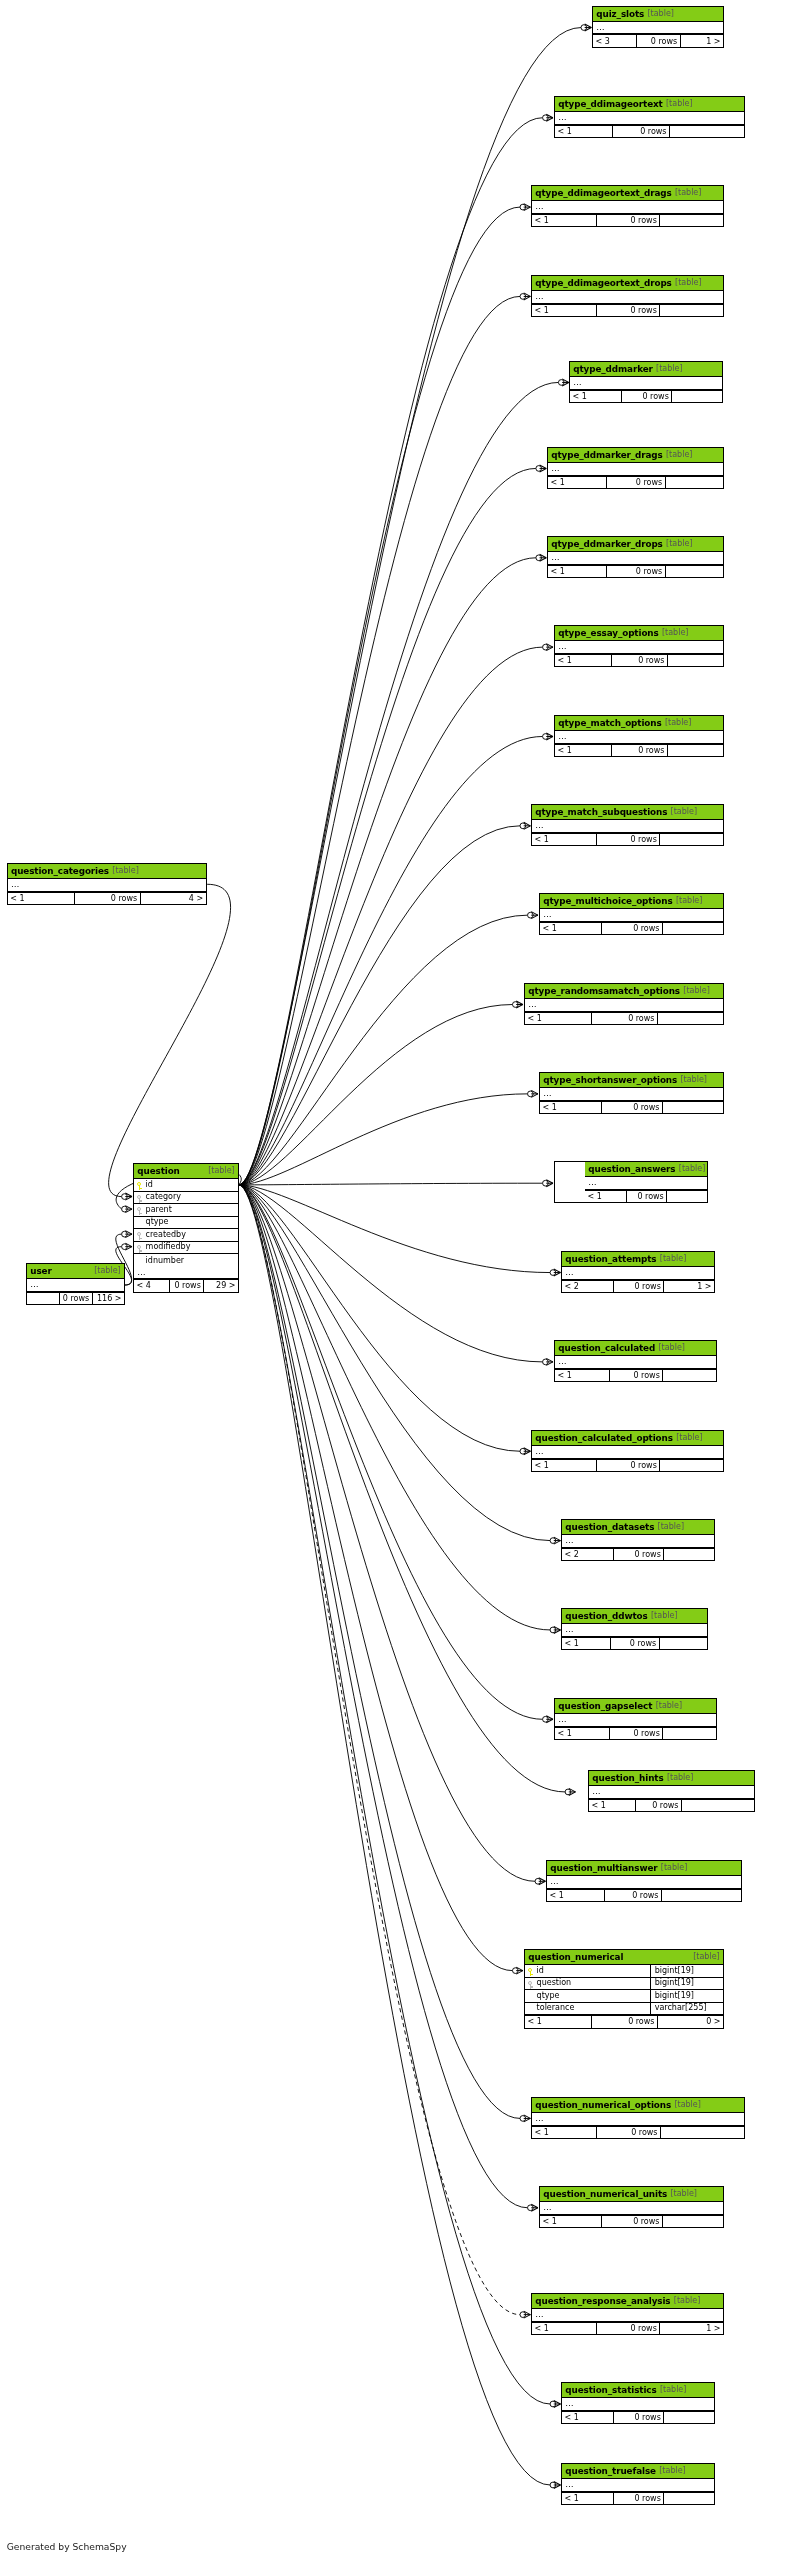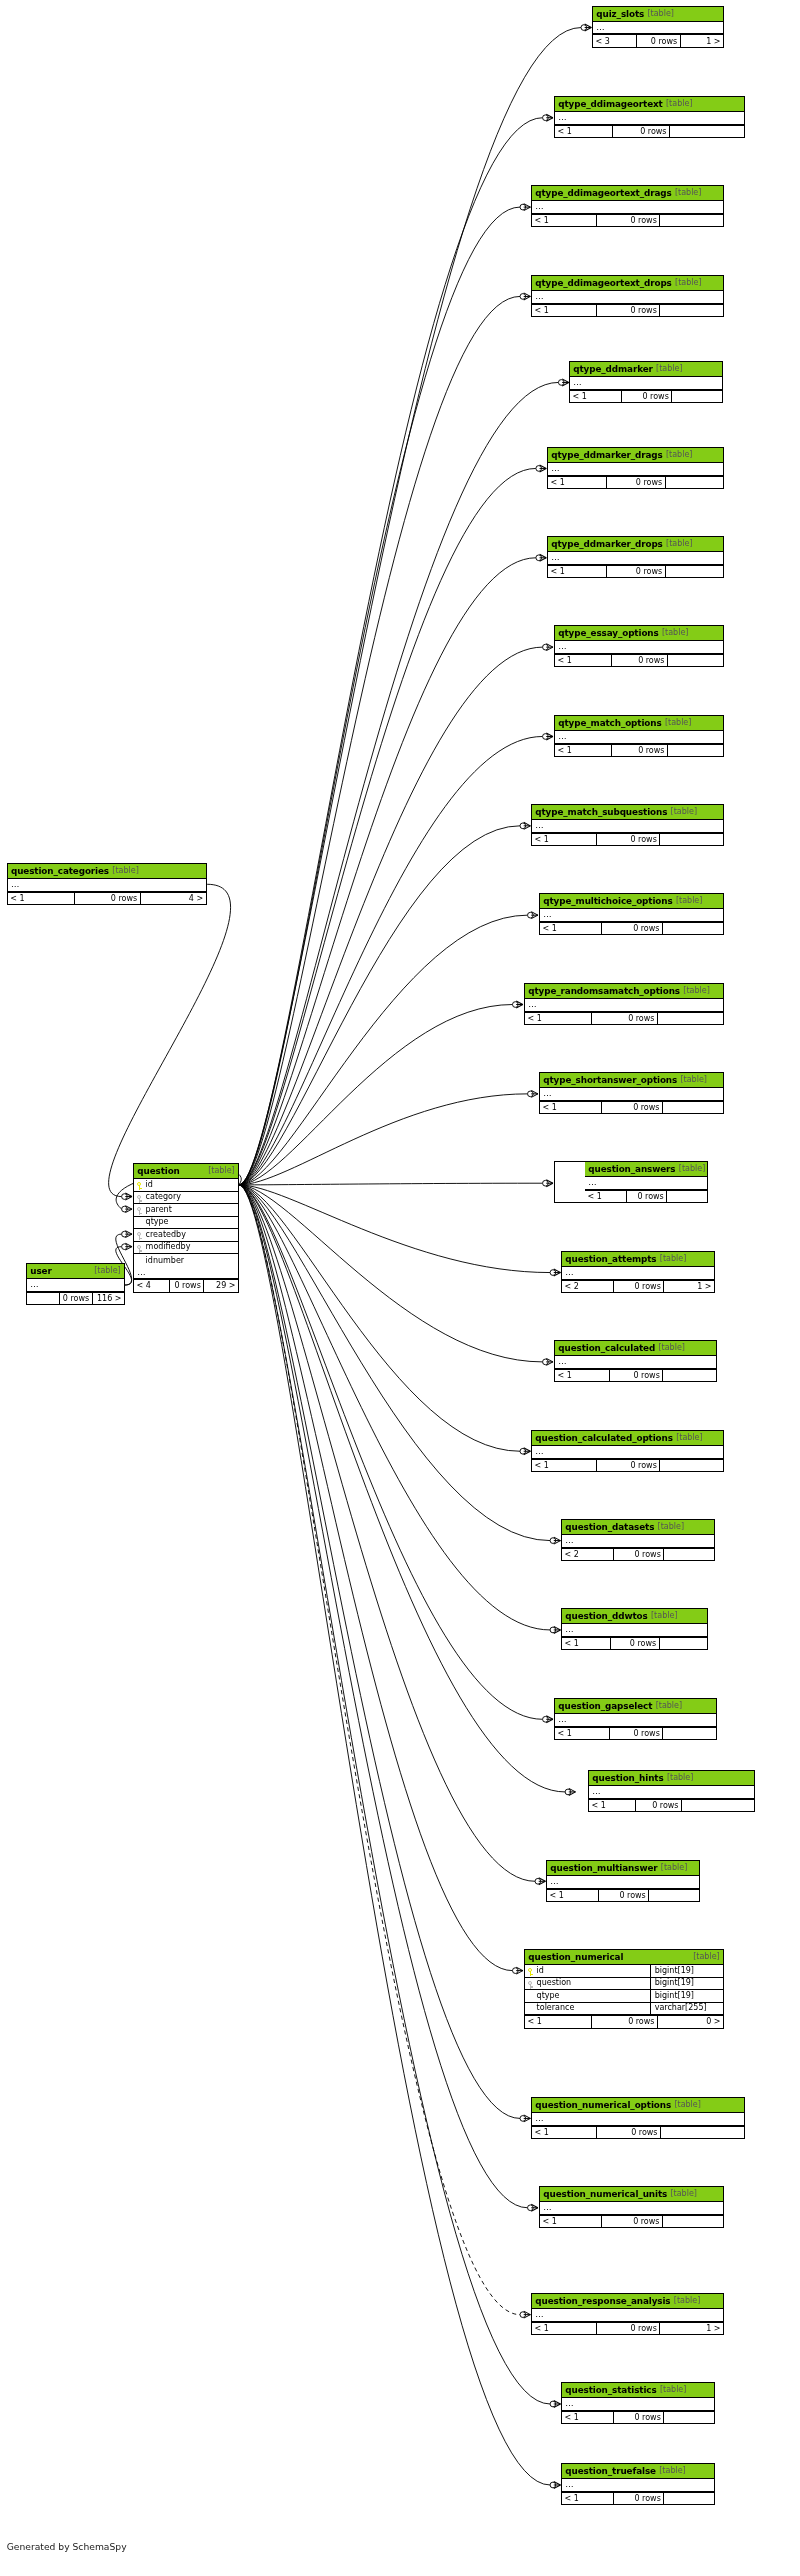--- a/index.html
+++ b/index.html
@@ -641,21 +641,21 @@
           <span class="t-name">question_hints</span>
           <span class="t-tag">[table]</span>
         </div>
         <div class="ellipsis">…</div>
         <div class="t-foot">
           <span class="fc left" style="width:46px">&lt; 1</span>
           <span class="fc right sep" style="width:46px">0 rows</span>
           <span class="fc right sep" style="width:46px"></span>
         </div>
       </div>
-      <div class="node" style="left: 546px; top: 1860px; width: 154px;">
+      <div class="node" style="left: 546px; top: 1860px; width: 196px;">
         <div class="t-head">
           <span class="t-name">question_multianswer</span>
           <span class="t-tag">[table]</span>
         </div>
         <div class="ellipsis">…</div>
         <div class="t-foot">
           <span class="fc left" style="width:57px">&lt; 1</span>
           <span class="fc right sep" style="width:57px">0 rows</span>
           <span class="fc right sep" style="width:57px"></span>
         </div>

